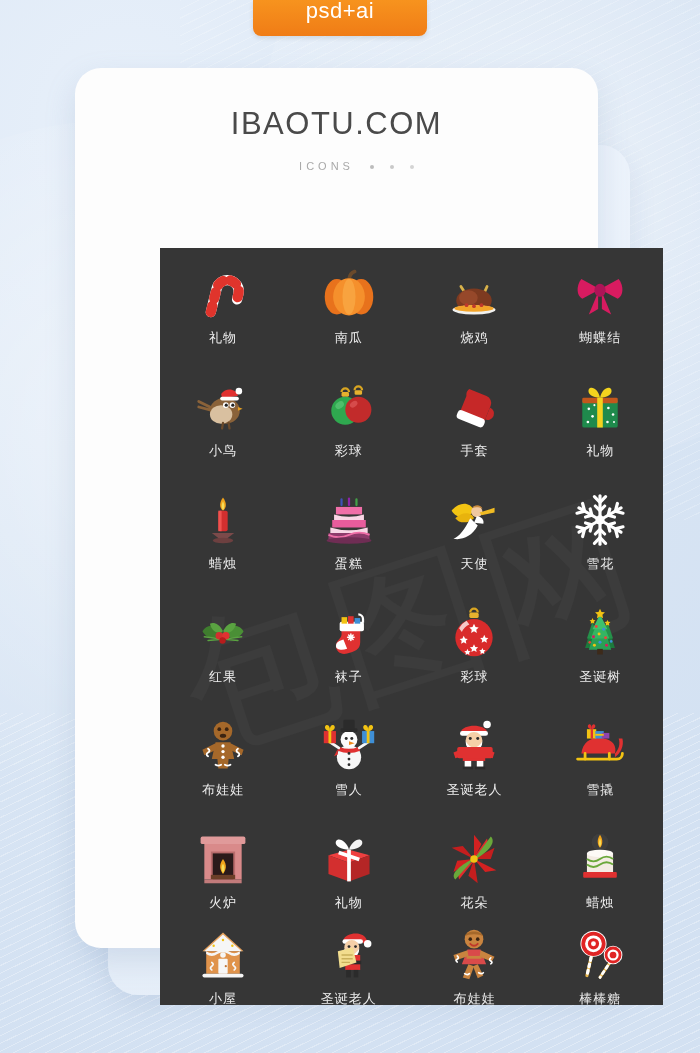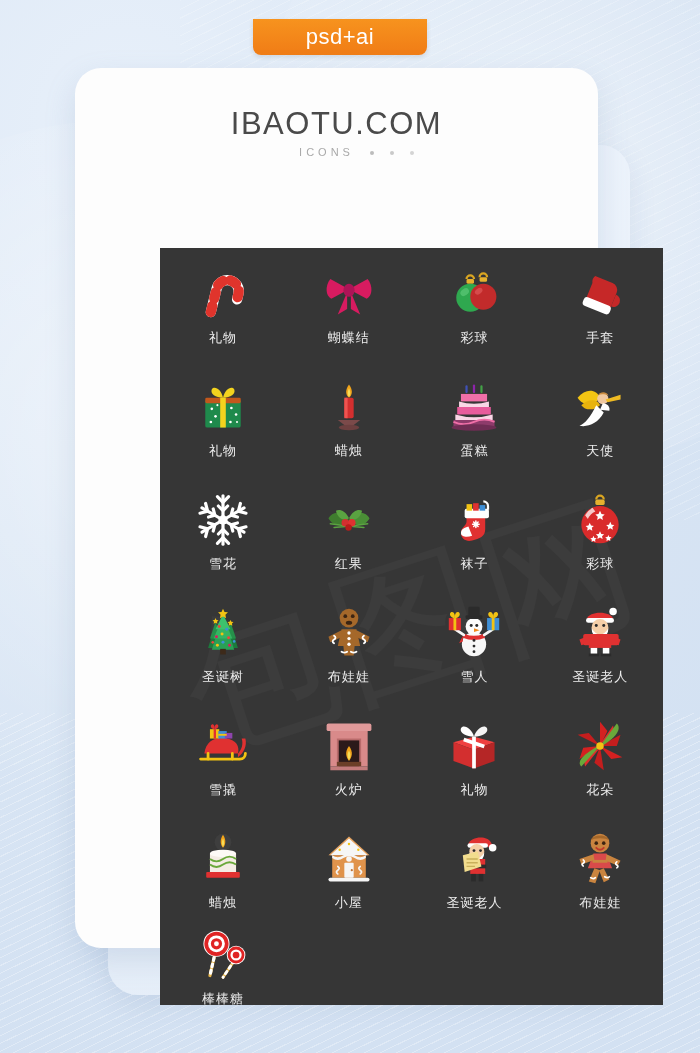--- a/index.html
+++ b/index.html
@@ -28,23 +28,22 @@
   #bg-lines2{position:absolute;right:-40px;top:0px;width:560px;height:520px;
       background:repeating-linear-gradient(-26deg, rgba(255,255,255,.30) 0px, rgba(255,255,255,.30) 1px, rgba(255,255,255,0) 1px, rgba(255,255,255,0) 8px);
       opacity:.7;
   }
 
   
   #badge{
     position:absolute;left:253px;top:0px;width:174px;height:36px;
     background:linear-gradient(180deg,#f7931e 0%,#f07c16 100%);
     border-radius:0 0 8px 8px;
-    display:flex;align-items:center;justify-content:center;
+    display:flex;align-items:flex-start;justify-content:center;
     box-shadow:0 2px 5px rgba(0,0,0,.10);
-    margin-top:19px;
   }
   #badge span{color:#fff;font-size:22px;letter-spacing:.5px;line-height:1;}
 
   
   #card-back{
     position:absolute;left:108px;top:145px;width:522px;height:850px;
     background:linear-gradient(160deg,#eef4fc 0%,#e4edf8 100%);
     border-radius:30px;
     box-shadow:0 10px 26px rgba(120,145,180,.16);
   }
@@ -52,21 +51,21 @@
   #card-front{
     position:absolute;left:75px;top:68px;width:523px;height:880px;
     background:#fdfdfd;border-radius:26px;
     box-shadow:0 12px 30px rgba(120,145,180,.22);
   }
 
   
   #header{position:absolute;left:0;top:40px;width:100%;text-align:center;}
   #title{font-size:31px;letter-spacing:1.5px;color:#4a4a4a;line-height:1;
          font-family:"Liberation Sans","DejaVu Sans",sans-serif;text-align:center;}
-  #sub-row{margin-top:8px;display:flex;align-items:center;justify-content:center;gap:16px;padding-left:40px;}
+  #sub-row{margin-top:22px;display:flex;align-items:center;justify-content:center;gap:16px;padding-left:40px;}
   #subtitle{font-size:11px;letter-spacing:4px;color:#a9a9a9;line-height:1;}
   .dot{width:4px;height:4px;border-radius:50%;background:#bcbcbc;display:inline-block;}
   .dot.d2{background:#c9c9c9;}
   .dot.d3{background:#d4d4d4;}
 
   
   #panel{
     position:absolute;left:85px;top:180px;width:503px;height:757px;
     background:#363636;overflow:hidden;
   }
@@ -125,28 +124,74 @@
   <path d="M22 52 L22 26 A12 12 0 0 1 46 26 L46 32" fill="none" stroke="#ffffff" stroke-width="11" stroke-linecap="round"></path>
   <path d="M22 52 L22 26 A12 12 0 0 1 46 26 L46 32" fill="none" stroke="#e0342c" stroke-width="11" stroke-linecap="round" stroke-dasharray="7 8"></path>
  </g>
             </svg>
           </div>
           <div class="cap">礼物</div>
         </div>
         <div class="cell">
           <div class="glyph">
             <svg viewBox="0 0 60 60" width="56" height="56">
+ <path d="M30 14 C31 9 33 7 36 6" stroke="#6b4a2b" stroke-width="4" fill="none" stroke-linecap="round"></path>
+ <ellipse cx="17" cy="33" rx="13" ry="19" fill="#e8721c"></ellipse>
+ <ellipse cx="43" cy="33" rx="13" ry="19" fill="#e8721c"></ellipse>
+ <ellipse cx="30" cy="33" rx="17" ry="20" fill="#f5902c"></ellipse>
+ <ellipse cx="30" cy="33" rx="7" ry="19" fill="#f8a33f"></ellipse>
+</svg>
+          </div>
+          <div class="cap">南瓜</div>
+        </div>
+        <div class="cell">
+          <div class="glyph">
+            <svg viewBox="0 0 60 60" width="56" height="56">
+ <path d="M16 22 L23 33 M44 22 L39 33" stroke="#d9b24a" stroke-width="3" stroke-linecap="round"></path>
+ <ellipse cx="30" cy="37" rx="19" ry="13" fill="#7d3a20"></ellipse>
+ <ellipse cx="24" cy="34" rx="10" ry="8" fill="#96482a"></ellipse>
+ <ellipse cx="30" cy="47" rx="23" ry="5" fill="#f1f1ef"></ellipse>
+ <ellipse cx="30" cy="45.5" rx="21" ry="3.6" fill="#f3a429"></ellipse>
+ <circle cx="22" cy="42" r="2" fill="#c0392b"></circle>
+              <circle cx="30" cy="43" r="2" fill="#c0392b"></circle>
+ <circle cx="38" cy="42" r="2" fill="#c0392b"></circle>
+</svg>
+          </div>
+          <div class="cap">烧鸡</div>
+        </div>
+        <div class="cell">
+          <div class="glyph">
+            <svg viewBox="0 0 60 60" width="56" height="56">
  <path d="M30 25 L10 14 C4 22 5 32 11 35 Z" fill="#d81b60"></path>
  <path d="M30 25 L50 14 C56 22 55 32 49 35 Z" fill="#d81b60"></path>
  <path d="M28 28 L18 52 L28 46 Z" fill="#d81b60"></path>
  <path d="M32 28 L42 52 L32 46 Z" fill="#d81b60"></path>
  <ellipse cx="30" cy="26" rx="6" ry="7" fill="#ad1457"></ellipse>
 </svg>
           </div>
           <div class="cap">蝴蝶结</div>
+        </div>
+        <div class="cell">
+          <div class="glyph">
+            <svg viewBox="0 0 60 60" width="56" height="56">
+ <ellipse cx="32" cy="34" rx="16" ry="14" fill="#8a6239"></ellipse>
+ <ellipse cx="28" cy="38" rx="12" ry="10" fill="#d9c0a0"></ellipse>
+ <path d="M16 30 L4 24 M16 33 L4 30" stroke="#8a6239" stroke-width="3" stroke-linecap="round"></path>
+ <circle cx="40" cy="28" r="3" fill="#fff"></circle>
+              <circle cx="40.5" cy="28" r="1.7" fill="#222"></circle>
+ <circle cx="33" cy="28" r="3" fill="#fff"></circle>
+              <circle cx="33.5" cy="28" r="1.7" fill="#222"></circle>
+ <path d="M46 30 L51 32 L46 34 Z" fill="#e6a023"></path>
+ <path d="M28 16 C33 9 44 10 46 18 L29 21 Z" fill="#e03131"></path>
+ <rect x="27" y="19" width="20" height="4" rx="2" fill="#fff"></rect>
+ <circle cx="47" cy="13" r="3.5" fill="#fff"></circle>
+ <path d="M30 47 L29 53 M36 47 L37 53" stroke="#6b4a2b" stroke-width="2.4" stroke-linecap="round"></path>
+</svg>
+          </div>
+          <div class="cap">小鸟</div>
         </div>
         <div class="cell">
           <div class="glyph">
             <svg viewBox="0 0 60 60" width="56" height="56">
  <path d="M22 14 a4 4 0 0 1 8 0" stroke="#d9a521" stroke-width="2.4" fill="none"></path>
  <rect x="22" y="14" width="8" height="5" rx="1.5" fill="#e6b12e"></rect>
  <circle cx="26" cy="34" r="15" fill="#2fa84f"></circle>
  <ellipse cx="20" cy="28" rx="5" ry="3.5" fill="#5cc878" opacity=".7" transform="rotate(-35 20 28)"></ellipse>
  <path d="M36 12 a4 4 0 0 1 8 0" stroke="#d9a521" stroke-width="2.4" fill="none"></path>
  <rect x="36" y="12" width="8" height="5" rx="1.5" fill="#e6b12e"></rect>

